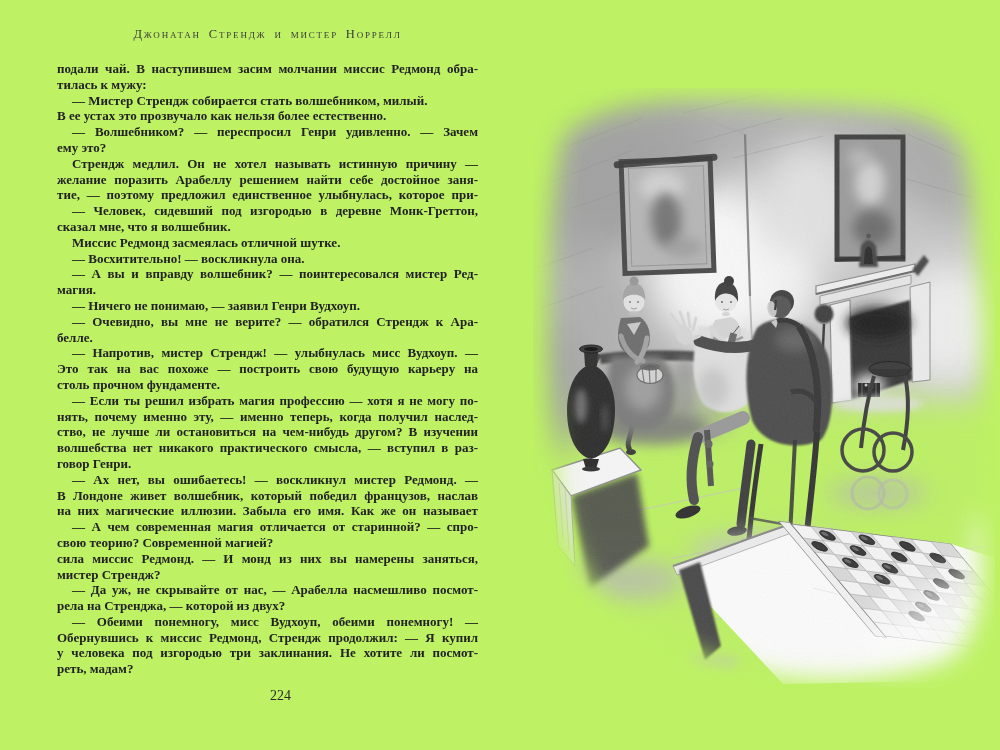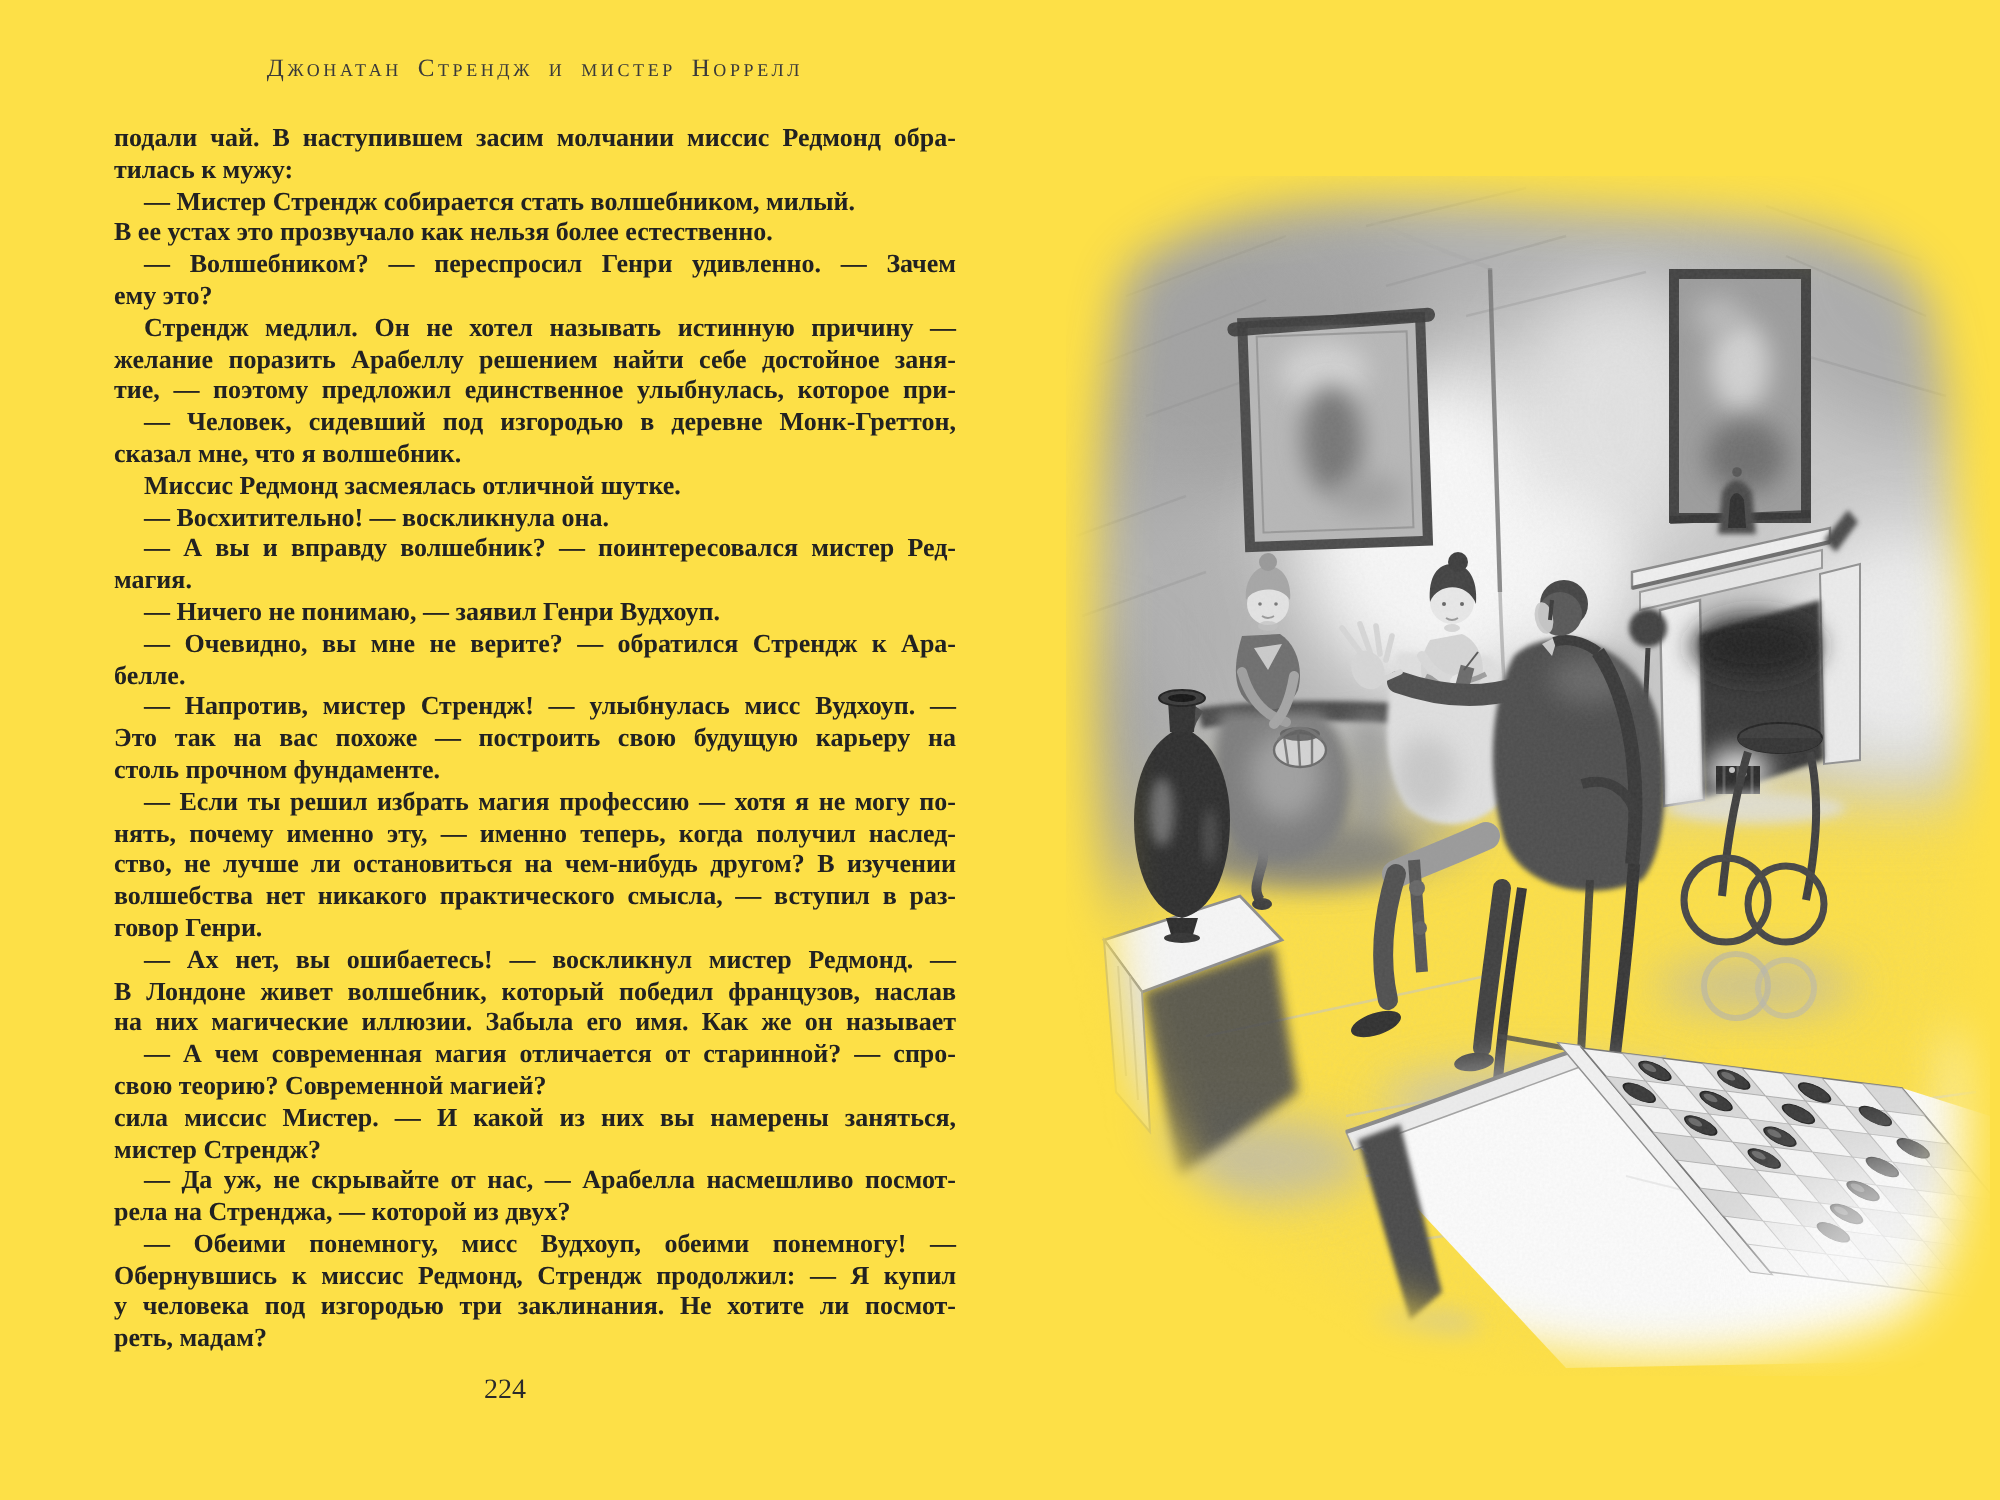--- a/index.html
+++ b/index.html
@@ -1,24 +1,24 @@
 <!DOCTYPE html>
 <html><head>
 <meta charset="utf-8">
 <style>
   html,body{margin:0;padding:0;background:#ffffff;}
-  .page{position:relative;width:1000px;height:750px;background:#fde047;overflow:hidden;
+  .page{position:relative;width:1000px;height:750px;background:#bef264;overflow:hidden;
         font-family:"Liberation Serif","DejaVu Serif",serif;color:#222222;}
   .running-head{position:absolute;left:57px;top:27px;width:421px;text-align:center;
         font-variant:small-caps;letter-spacing:1.8px;word-spacing:3px;font-size:12.5px;color:#3a3a3a;}
   .text-col{position:absolute;left:57px;top:61px;width:421px;font-size:13px;line-height:15.8px;}
   .line{height:15.8px;white-space:normal;font-weight:bold;}
   .line.just{text-align:justify;text-align-last:justify;}
   .line.ind{text-indent:15px;}
-  .page-number{position:absolute;left:42px;top:688px;width:421px;text-align:center;font-size:14px;color:#2a2a2a;}
+  .page-number{position:absolute;left:70px;top:688px;width:421px;text-align:center;font-size:14px;color:#2a2a2a;}
   .illustration{position:absolute;left:533px;top:88px;}
 </style>
 </head>
 <body>
 
 <div class="page">
 
   <div>
     <div class="running-head">Джонатан Стрендж и мистер Норрелл</div>
     <div class="text-col" id="lines">
@@ -46,21 +46,21 @@
         <div class="line ind just">— Если ты решил избрать магия профессию — хотя я не могу по-</div>
         <div class="line just">нять, почему именно эту, — именно теперь, когда получил наслед-</div>
         <div class="line just">ство, не лучше ли остановиться на чем-нибудь другом? В изучении</div>
         <div class="line just">волшебства нет никакого практического смысла, — вступил в раз-</div>
         <div class="line">говор Генри.</div>
         <div class="line ind just">— Ах нет, вы ошибаетесь! — воскликнул мистер Редмонд. —</div>
         <div class="line just">В Лондоне живет волшебник, который победил французов, наслав</div>
         <div class="line just">на них магические иллюзии. Забыла его имя. Как же он называет</div>
         <div class="line ind just">— А чем современная магия отличается от старинной? — спро-</div>
         <div class="line">свою теорию? Современной магией?</div>
-        <div class="line just">сила миссис Мистер. — И какой из них вы намерены заняться,</div>
+        <div class="line just">сила миссис Редмонд. — И монд из них вы намерены заняться,</div>
         <div class="line">мистер Стрендж?</div>
         <div class="line ind just">— Да уж, не скрывайте от нас, — Арабелла насмешливо посмот-</div>
         <div class="line">рела на Стренджа, — которой из двух?</div>
         <div class="line ind just">— Обеими понемногу, мисс Вудхоуп, обеими понемногу! —</div>
         <div class="line just">Обернувшись к миссис Редмонд, Стрендж продолжил: — Я купил</div>
         <div class="line just">у человека под изгородью три заклинания. Не хотите ли посмот-</div>
         <div class="line">реть, мадам?</div>
       </div>
     <div class="page-number">224</div>
   </div>

